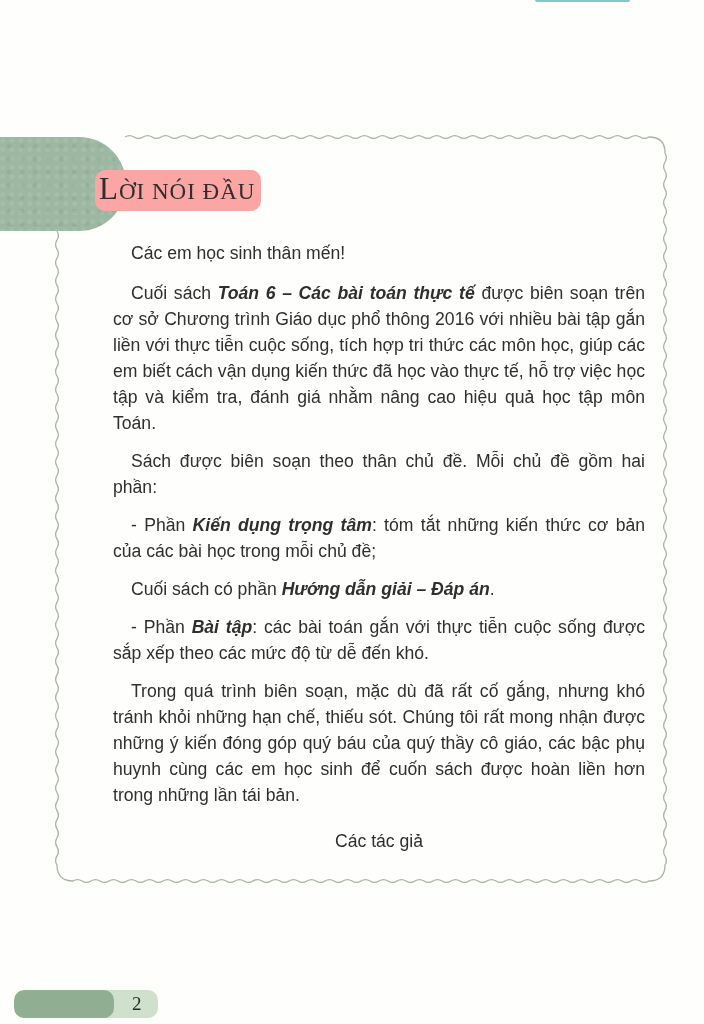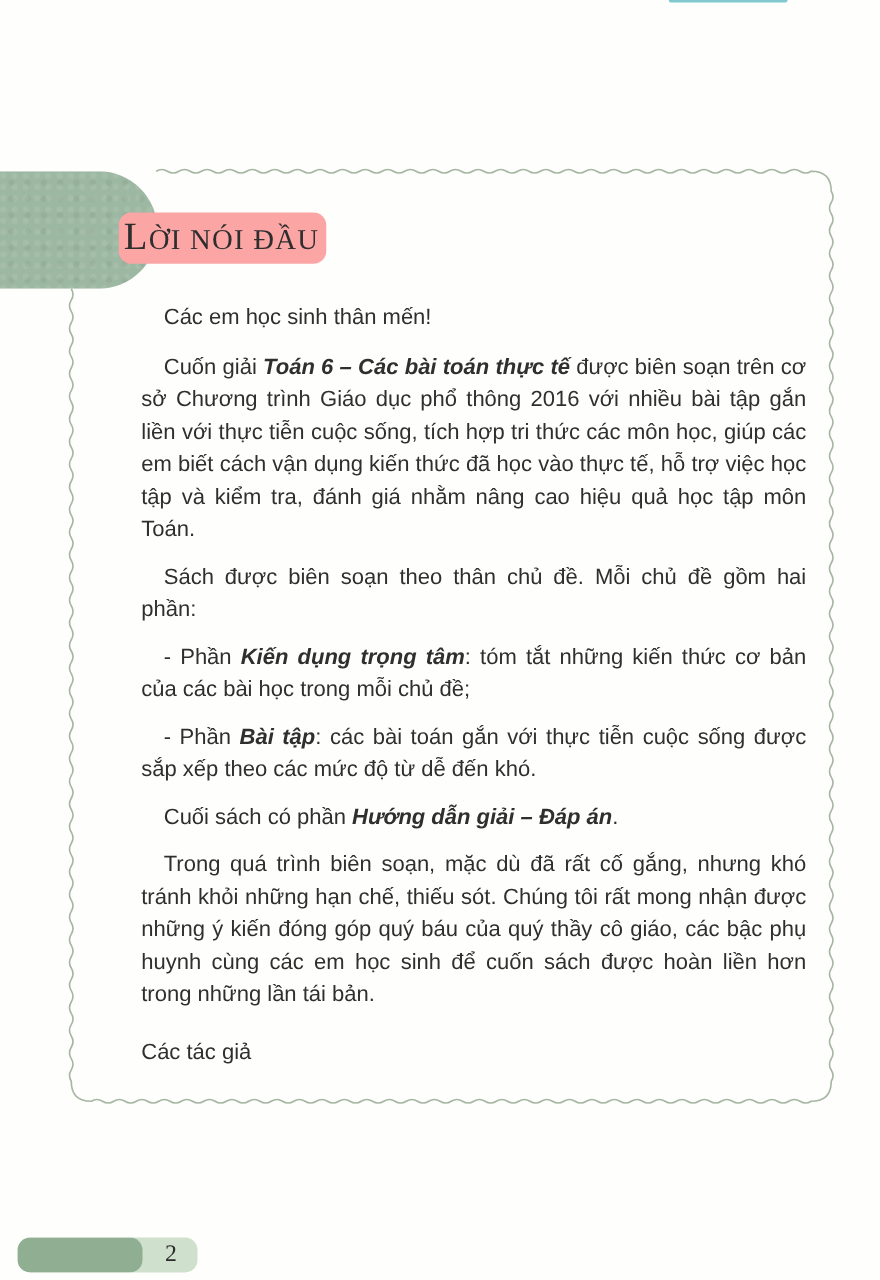--- a/index.html
+++ b/index.html
@@ -33,21 +33,21 @@
     background: #fca5a5; padding: 2px 6px 2px 4px; border-radius: 10px;
     line-height: 34px;
   }
   .title .big { font-size: 31px; }
   .body-text {
     position: absolute; left: 113px; top: 240px; width: 532px;
     font-size: 17.6px; line-height: 26px; color: #2f2f2f;
   }
   .body-text p { margin: 0 0 12px 0; text-indent: 18px; text-align: justify; }
   .body-text p.greeting { margin-bottom: 14px; }
-  .body-text p.sign { text-align: left; text-indent: 0; margin-top: 20px; }
+  .body-text p.sign { text-align: center; text-indent: 0; margin-top: 20px; }
   .body-text i { font-style: italic; font-weight: bold; }
   .page-badge {
     position: absolute; left: 14px; top: 990px; width: 144px; height: 28px;
     border-radius: 10px; background: #cfe0cc; overflow: hidden;
   }
   .page-badge .dark {
     position: absolute; left: 0; top: 0; width: 100px; height: 28px;
     background: #8fae92; border-radius: 10px;
   }
   .page-badge .num {
@@ -69,25 +69,25 @@
       <pattern id="wv" x="0" y="0" width="8" height="6" patternUnits="userSpaceOnUse"></pattern>
     </defs>
     <path id="wavepath" fill="none" stroke="#a7b5a3" stroke-width="1.3" d="M68,0 Q72.5,-2.8 77.0,0.0 Q81.6,2.8 86.1,0.0 Q90.6,-2.8 95.1,0.0 Q99.6,2.8 104.1,0.0 Q108.7,-2.8 113.2,0.0 Q117.7,2.8 122.2,0.0 Q126.7,-2.8 131.2,0.0 Q135.8,2.8 140.3,0.0 Q144.8,-2.8 149.3,0.0 Q153.8,2.8 158.3,0.0 Q162.9,-2.8 167.4,0.0 Q171.9,2.8 176.4,0.0 Q180.9,-2.8 185.4,0.0 Q190.0,2.8 194.5,0.0 Q199.0,-2.8 203.5,0.0 Q208.0,2.8 212.6,0.0 Q217.1,-2.8 221.6,0.0 Q226.1,2.8 230.6,0.0 Q235.1,-2.8 239.7,0.0 Q244.2,2.8 248.7,0.0 Q253.2,-2.8 257.7,0.0 Q262.2,2.8 266.8,0.0 Q271.3,-2.8 275.8,0.0 Q280.3,2.8 284.8,0.0 Q289.3,-2.8 293.9,0.0 Q298.4,2.8 302.9,0.0 Q307.4,-2.8 311.9,0.0 Q316.4,2.8 321.0,0.0 Q325.5,-2.8 330.0,0.0 Q334.5,2.8 339.0,0.0 Q343.6,-2.8 348.1,0.0 Q352.6,2.8 357.1,0.0 Q361.6,-2.8 366.1,0.0 Q370.7,2.8 375.2,0.0 Q379.7,-2.8 384.2,0.0 Q388.7,2.8 393.2,0.0 Q397.8,-2.8 402.3,0.0 Q406.8,2.8 411.3,0.0 Q415.8,-2.8 420.3,0.0 Q424.9,2.8 429.4,0.0 Q433.9,-2.8 438.4,0.0 Q442.9,2.8 447.4,0.0 Q452.0,-2.8 456.5,0.0 Q461.0,2.8 465.5,0.0 Q470.0,-2.8 474.6,0.0 Q479.1,2.8 483.6,0.0 Q488.1,-2.8 492.6,0.0 Q497.1,2.8 501.7,0.0 Q506.2,-2.8 510.7,0.0 Q515.2,2.8 519.7,0.0 Q524.2,-2.8 528.8,0.0 Q533.3,2.8 537.8,0.0 Q542.3,-2.8 546.8,0.0 Q551.3,2.8 555.9,0.0 Q560.4,-2.8 564.9,0.0 Q569.4,2.8 573.9,0.0 Q578.4,-2.8 583.0,0.0 Q587.5,2.8 592.0,0.0 Q608,0 608,16 Q610.8,20.5 608.0,25.0 Q605.2,29.5 608.0,34.0 Q610.8,38.5 608.0,43.0 Q605.2,47.5 608.0,52.1 Q610.8,56.6 608.0,61.1 Q605.2,65.6 608.0,70.1 Q610.8,74.6 608.0,79.1 Q605.2,83.6 608.0,88.1 Q610.8,92.6 608.0,97.1 Q605.2,101.6 608.0,106.1 Q610.8,110.6 608.0,115.1 Q605.2,119.6 608.0,124.2 Q610.8,128.7 608.0,133.2 Q605.2,137.7 608.0,142.2 Q610.8,146.7 608.0,151.2 Q605.2,155.7 608.0,160.2 Q610.8,164.7 608.0,169.2 Q605.2,173.7 608.0,178.2 Q610.8,182.7 608.0,187.2 Q605.2,191.7 608.0,196.3 Q610.8,200.8 608.0,205.3 Q605.2,209.8 608.0,214.3 Q610.8,218.8 608.0,223.3 Q605.2,227.8 608.0,232.3 Q610.8,236.8 608.0,241.3 Q605.2,245.8 608.0,250.3 Q610.8,254.8 608.0,259.3 Q605.2,263.8 608.0,268.4 Q610.8,272.9 608.0,277.4 Q605.2,281.9 608.0,286.4 Q610.8,290.9 608.0,295.4 Q605.2,299.9 608.0,304.4 Q610.8,308.9 608.0,313.4 Q605.2,317.9 608.0,322.4 Q610.8,326.9 608.0,331.4 Q605.2,335.9 608.0,340.5 Q610.8,345.0 608.0,349.5 Q605.2,354.0 608.0,358.5 Q610.8,363.0 608.0,367.5 Q605.2,372.0 608.0,376.5 Q610.8,381.0 608.0,385.5 Q605.2,390.0 608.0,394.5 Q610.8,399.0 608.0,403.5 Q605.2,408.1 608.0,412.6 Q610.8,417.1 608.0,421.6 Q605.2,426.1 608.0,430.6 Q610.8,435.1 608.0,439.6 Q605.2,444.1 608.0,448.6 Q610.8,453.1 608.0,457.6 Q605.2,462.1 608.0,466.6 Q610.8,471.1 608.0,475.6 Q605.2,480.2 608.0,484.7 Q610.8,489.2 608.0,493.7 Q605.2,498.2 608.0,502.7 Q610.8,507.2 608.0,511.7 Q605.2,516.2 608.0,520.7 Q610.8,525.2 608.0,529.7 Q605.2,534.2 608.0,538.7 Q610.8,543.2 608.0,547.7 Q605.2,552.3 608.0,556.8 Q610.8,561.3 608.0,565.8 Q605.2,570.3 608.0,574.8 Q610.8,579.3 608.0,583.8 Q605.2,588.3 608.0,592.8 Q610.8,597.3 608.0,601.8 Q605.2,606.3 608.0,610.8 Q610.8,615.3 608.0,619.8 Q605.2,624.4 608.0,628.9 Q610.8,633.4 608.0,637.9 Q605.2,642.4 608.0,646.9 Q610.8,651.4 608.0,655.9 Q605.2,660.4 608.0,664.9 Q610.8,669.4 608.0,673.9 Q605.2,678.4 608.0,682.9 Q610.8,687.4 608.0,691.9 Q605.2,696.5 608.0,701.0 Q610.8,705.5 608.0,710.0 Q605.2,714.5 608.0,719.0 Q610.8,723.5 608.0,728.0 Q608,744 592,744 Q587.5,746.8 583.0,744.0 Q578.5,741.2 574.0,744.0 Q569.5,746.8 565.0,744.0 Q560.5,741.2 556.0,744.0 Q551.5,746.8 547.0,744.0 Q542.5,741.2 538.0,744.0 Q533.5,746.8 529.0,744.0 Q524.5,741.2 520.0,744.0 Q515.5,746.8 511.0,744.0 Q506.5,741.2 502.0,744.0 Q497.5,746.8 493.0,744.0 Q488.5,741.2 484.0,744.0 Q479.5,746.8 475.0,744.0 Q470.5,741.2 466.0,744.0 Q461.5,746.8 457.0,744.0 Q452.5,741.2 448.0,744.0 Q443.5,746.8 439.0,744.0 Q434.5,741.2 430.0,744.0 Q425.5,746.8 421.0,744.0 Q416.5,741.2 412.0,744.0 Q407.5,746.8 403.0,744.0 Q398.5,741.2 394.0,744.0 Q389.5,746.8 385.0,744.0 Q380.5,741.2 376.0,744.0 Q371.5,746.8 367.0,744.0 Q362.5,741.2 358.0,744.0 Q353.5,746.8 349.0,744.0 Q344.5,741.2 340.0,744.0 Q335.5,746.8 331.0,744.0 Q326.5,741.2 322.0,744.0 Q317.5,746.8 313.0,744.0 Q308.5,741.2 304.0,744.0 Q299.5,746.8 295.0,744.0 Q290.5,741.2 286.0,744.0 Q281.5,746.8 277.0,744.0 Q272.5,741.2 268.0,744.0 Q263.5,746.8 259.0,744.0 Q254.5,741.2 250.0,744.0 Q245.5,746.8 241.0,744.0 Q236.5,741.2 232.0,744.0 Q227.5,746.8 223.0,744.0 Q218.5,741.2 214.0,744.0 Q209.5,746.8 205.0,744.0 Q200.5,741.2 196.0,744.0 Q191.5,746.8 187.0,744.0 Q182.5,741.2 178.0,744.0 Q173.5,746.8 169.0,744.0 Q164.5,741.2 160.0,744.0 Q155.5,746.8 151.0,744.0 Q146.5,741.2 142.0,744.0 Q137.5,746.8 133.0,744.0 Q128.5,741.2 124.0,744.0 Q119.5,746.8 115.0,744.0 Q110.5,741.2 106.0,744.0 Q101.5,746.8 97.0,744.0 Q92.5,741.2 88.0,744.0 Q83.5,746.8 79.0,744.0 Q74.5,741.2 70.0,744.0 Q65.5,746.8 61.0,744.0 Q56.5,741.2 52.0,744.0 Q47.5,746.8 43.0,744.0 Q38.5,741.2 34.0,744.0 Q29.5,746.8 25.0,744.0 Q20.5,741.2 16.0,744.0 Q0,744 0,728 Q-2.8,723.5 0.0,718.9 Q2.8,714.4 0.0,709.9 Q-2.8,705.4 0.0,700.8 Q2.8,696.3 0.0,691.8 Q-2.8,687.2 0.0,682.7 Q2.8,678.2 0.0,673.7 Q-2.8,669.1 0.0,664.6 Q2.8,660.1 0.0,655.5 Q-2.8,651.0 0.0,646.5 Q2.8,642.0 0.0,637.4 Q-2.8,632.9 0.0,628.4 Q2.8,623.8 0.0,619.3 Q-2.8,614.8 0.0,610.3 Q2.8,605.7 0.0,601.2 Q-2.8,596.7 0.0,592.1 Q2.8,587.6 0.0,583.1 Q-2.8,578.6 0.0,574.0 Q2.8,569.5 0.0,565.0 Q-2.8,560.4 0.0,555.9 Q2.8,551.4 0.0,546.9 Q-2.8,542.3 0.0,537.8 Q2.8,533.3 0.0,528.7 Q-2.8,524.2 0.0,519.7 Q2.8,515.2 0.0,510.6 Q-2.8,506.1 0.0,501.6 Q2.8,497.0 0.0,492.5 Q-2.8,488.0 0.0,483.5 Q2.8,478.9 0.0,474.4 Q-2.8,469.9 0.0,465.3 Q2.8,460.8 0.0,456.3 Q-2.8,451.8 0.0,447.2 Q2.8,442.7 0.0,438.2 Q-2.8,433.6 0.0,429.1 Q2.8,424.6 0.0,420.1 Q-2.8,415.5 0.0,411.0 Q2.8,406.5 0.0,401.9 Q-2.8,397.4 0.0,392.9 Q2.8,388.4 0.0,383.8 Q-2.8,379.3 0.0,374.8 Q2.8,370.2 0.0,365.7 Q-2.8,361.2 0.0,356.7 Q2.8,352.1 0.0,347.6 Q-2.8,343.1 0.0,338.5 Q2.8,334.0 0.0,329.5 Q-2.8,325.0 0.0,320.4 Q2.8,315.9 0.0,311.4 Q-2.8,306.8 0.0,302.3 Q2.8,297.8 0.0,293.3 Q-2.8,288.7 0.0,284.2 Q2.8,279.7 0.0,275.1 Q-2.8,270.6 0.0,266.1 Q2.8,261.6 0.0,257.0 Q-2.8,252.5 0.0,248.0 Q2.8,243.4 0.0,238.9 Q-2.8,234.4 0.0,229.9 Q2.8,225.3 0.0,220.8 Q-2.8,216.3 0.0,211.7 Q2.8,207.2 0.0,202.7 Q-2.8,198.2 0.0,193.6 Q2.8,189.1 0.0,184.6 Q-2.8,180.0 0.0,175.5 Q2.8,171.0 0.0,166.5 Q-2.8,161.9 0.0,157.4 Q2.8,152.9 0.0,148.3 Q-2.8,143.8 0.0,139.3 Q2.8,134.8 0.0,130.2 Q-2.8,125.7 0.0,121.2 Q2.8,116.6 0.0,112.1 Q-2.8,107.6 0.0,103.1 Q2.8,98.5 0.0,94.0"></path>
   </svg>
 </div>
 
 <div class="title"><span class="big">L</span><span>ỜI NÓI ĐẦU</span></div>
 
 <div class="body-text">
   <p class="greeting">Các em học sinh thân mến!</p>
-  <p><span>Cuốn giải </span><i>Toán 6 – Các bài toán thực tế</i><span> được biên soạn trên cơ sở Chương trình Giáo dục phổ thông 2016 với nhiều bài tập gắn liền với thực tiễn cuộc sống, tích hợp tri thức các môn học, giúp các em biết cách vận dụng kiến thức đã học vào thực tế, hỗ trợ việc học tập và kiểm tra, đánh giá nhằm nâng cao hiệu quả học tập môn Toán.</span></p>
+  <p><span>Cuối sách </span><i>Toán 6 – Các bài toán thực tế</i><span> được biên soạn trên cơ sở Chương trình Giáo dục phổ thông 2016 với nhiều bài tập gắn liền với thực tiễn cuộc sống, tích hợp tri thức các môn học, giúp các em biết cách vận dụng kiến thức đã học vào thực tế, hỗ trợ việc học tập và kiểm tra, đánh giá nhằm nâng cao hiệu quả học tập môn Toán.</span></p>
   <p>Sách được biên soạn theo thân chủ đề. Mỗi chủ đề gồm hai phần:</p>
   <p><span>- Phần </span><i>Kiến dụng trọng tâm</i><span>: tóm tắt những kiến thức cơ bản của các bài học trong mỗi chủ đề;</span></p>
+  <p><span>Cuối sách có phần </span><i>Hướng dẫn giải – Đáp án</i><span>.</span></p>
   <p><span>- Phần </span><i>Bài tập</i><span>: các bài toán gắn với thực tiễn cuộc sống được sắp xếp theo các mức độ từ dễ đến khó.</span></p>
-  <p><span>Cuối sách có phần </span><i>Hướng dẫn giải – Đáp án</i><span>.</span></p>
   <p>Trong quá trình biên soạn, mặc dù đã rất cố gắng, nhưng khó tránh khỏi những hạn chế, thiếu sót. Chúng tôi rất mong nhận được những ý kiến đóng góp quý báu của quý thầy cô giáo, các bậc phụ huynh cùng các em học sinh để cuốn sách được hoàn liền hơn trong những lần tái bản.</p>
   <p class="sign">Các tác giả</p>
 </div>
 
 <div class="page-badge">
   <div class="dark"></div>
   <span class="num">2</span>
 </div>
 
 </body></html>

